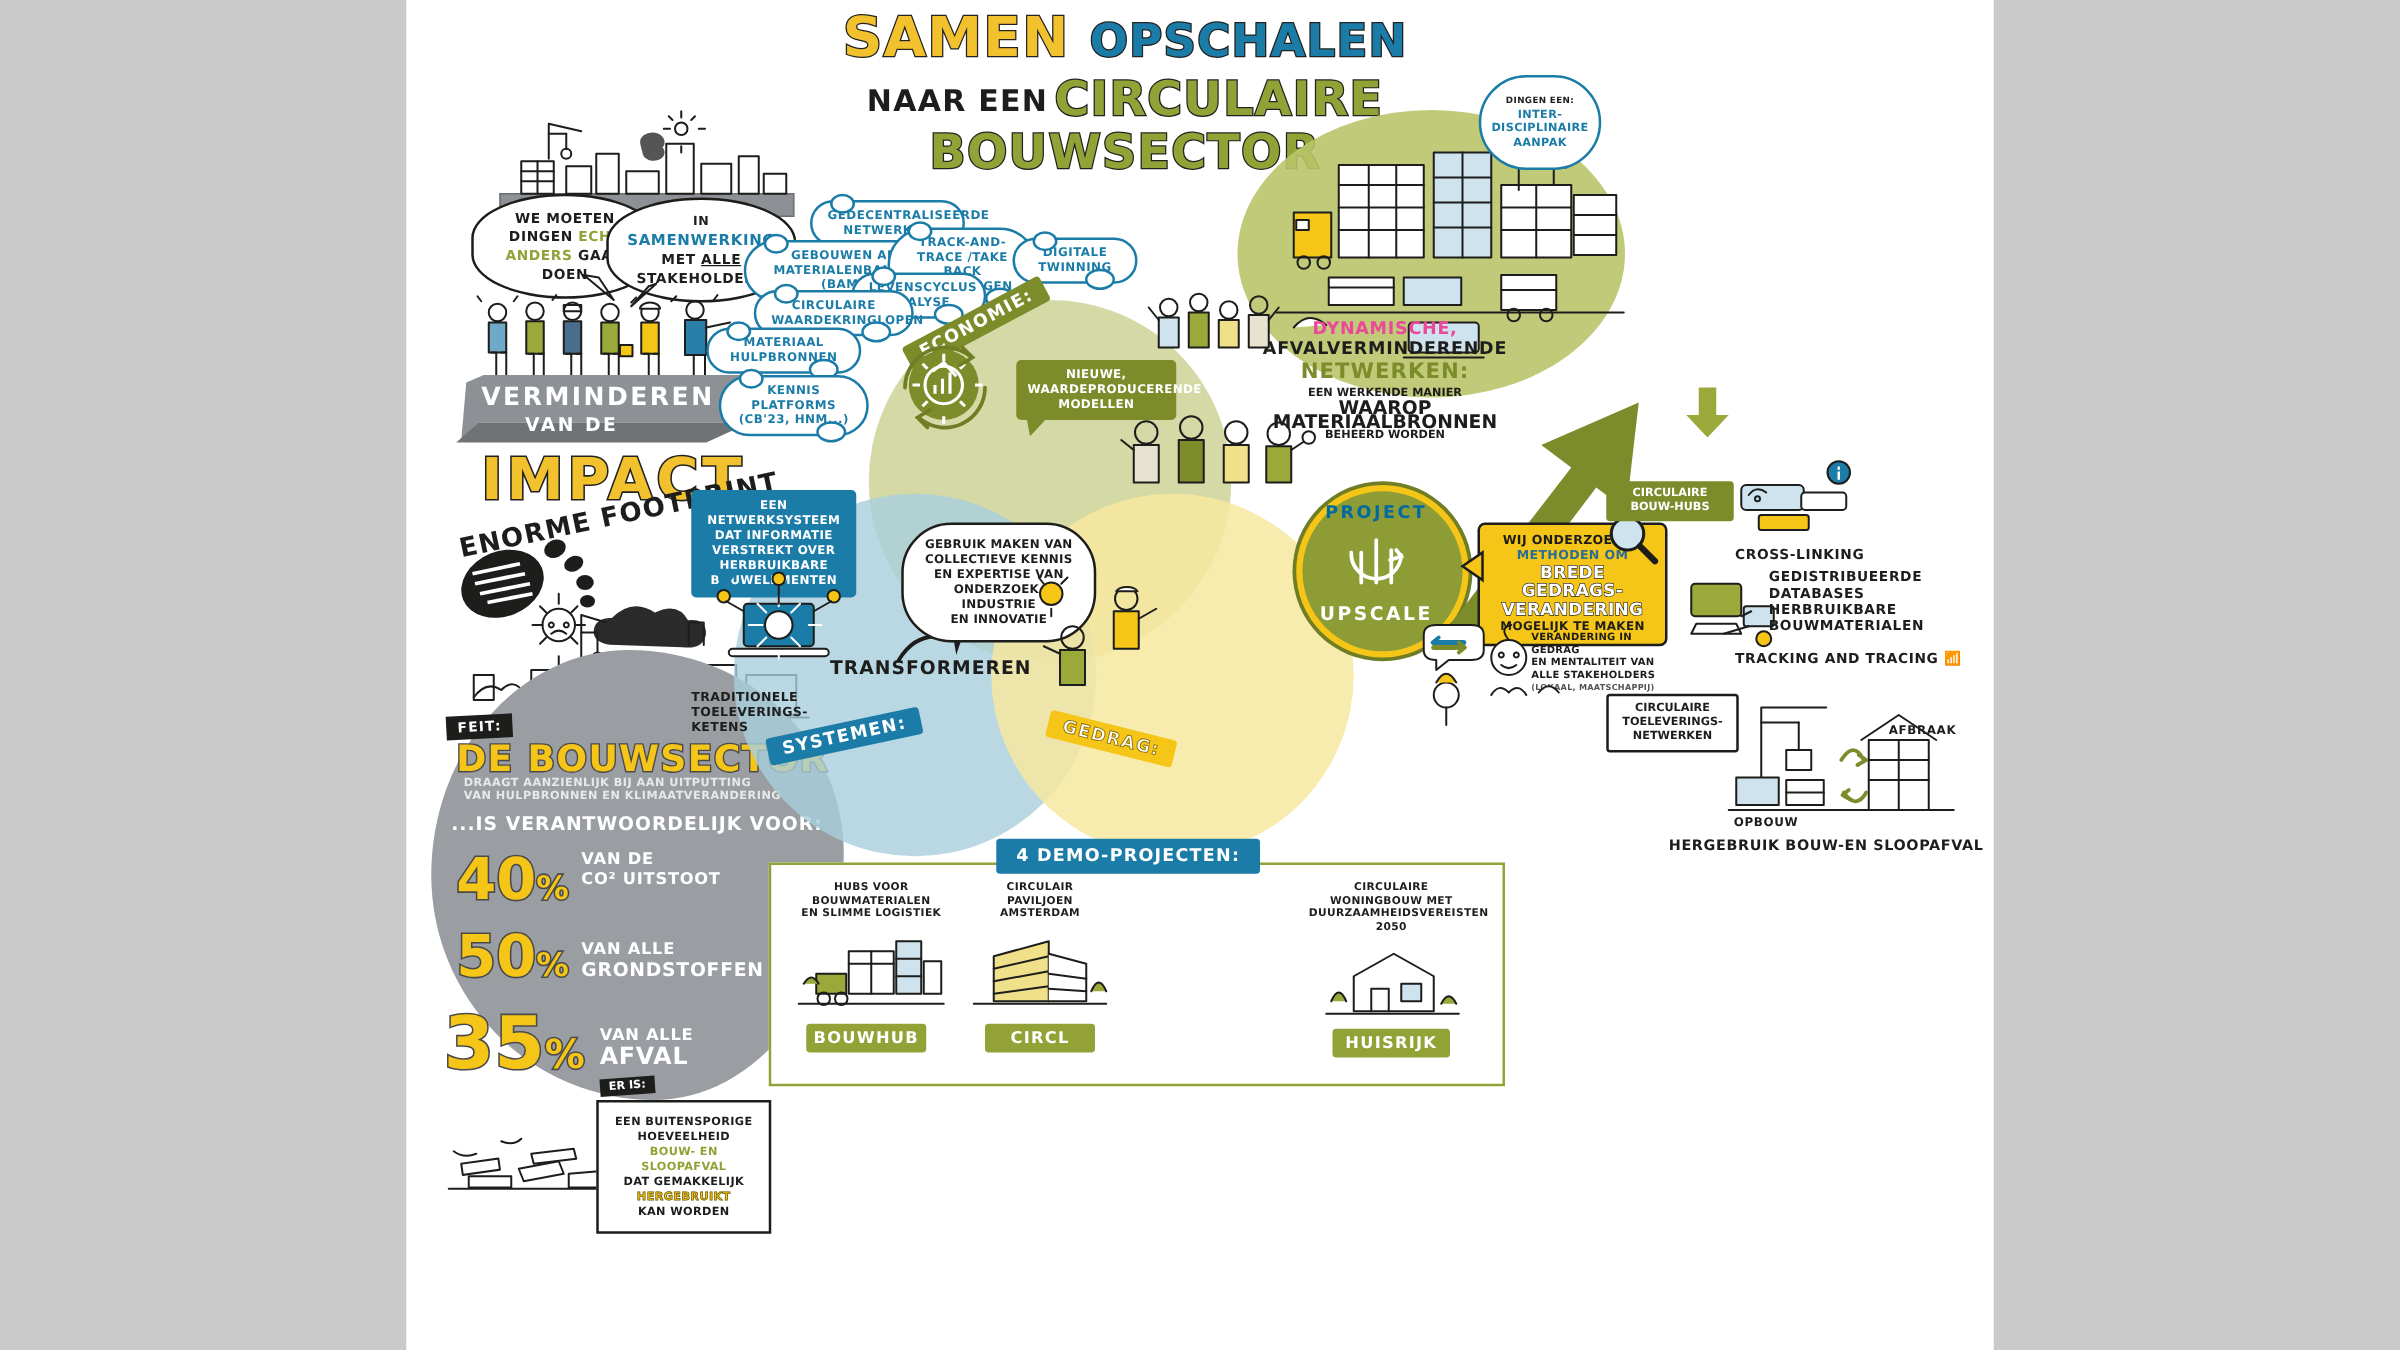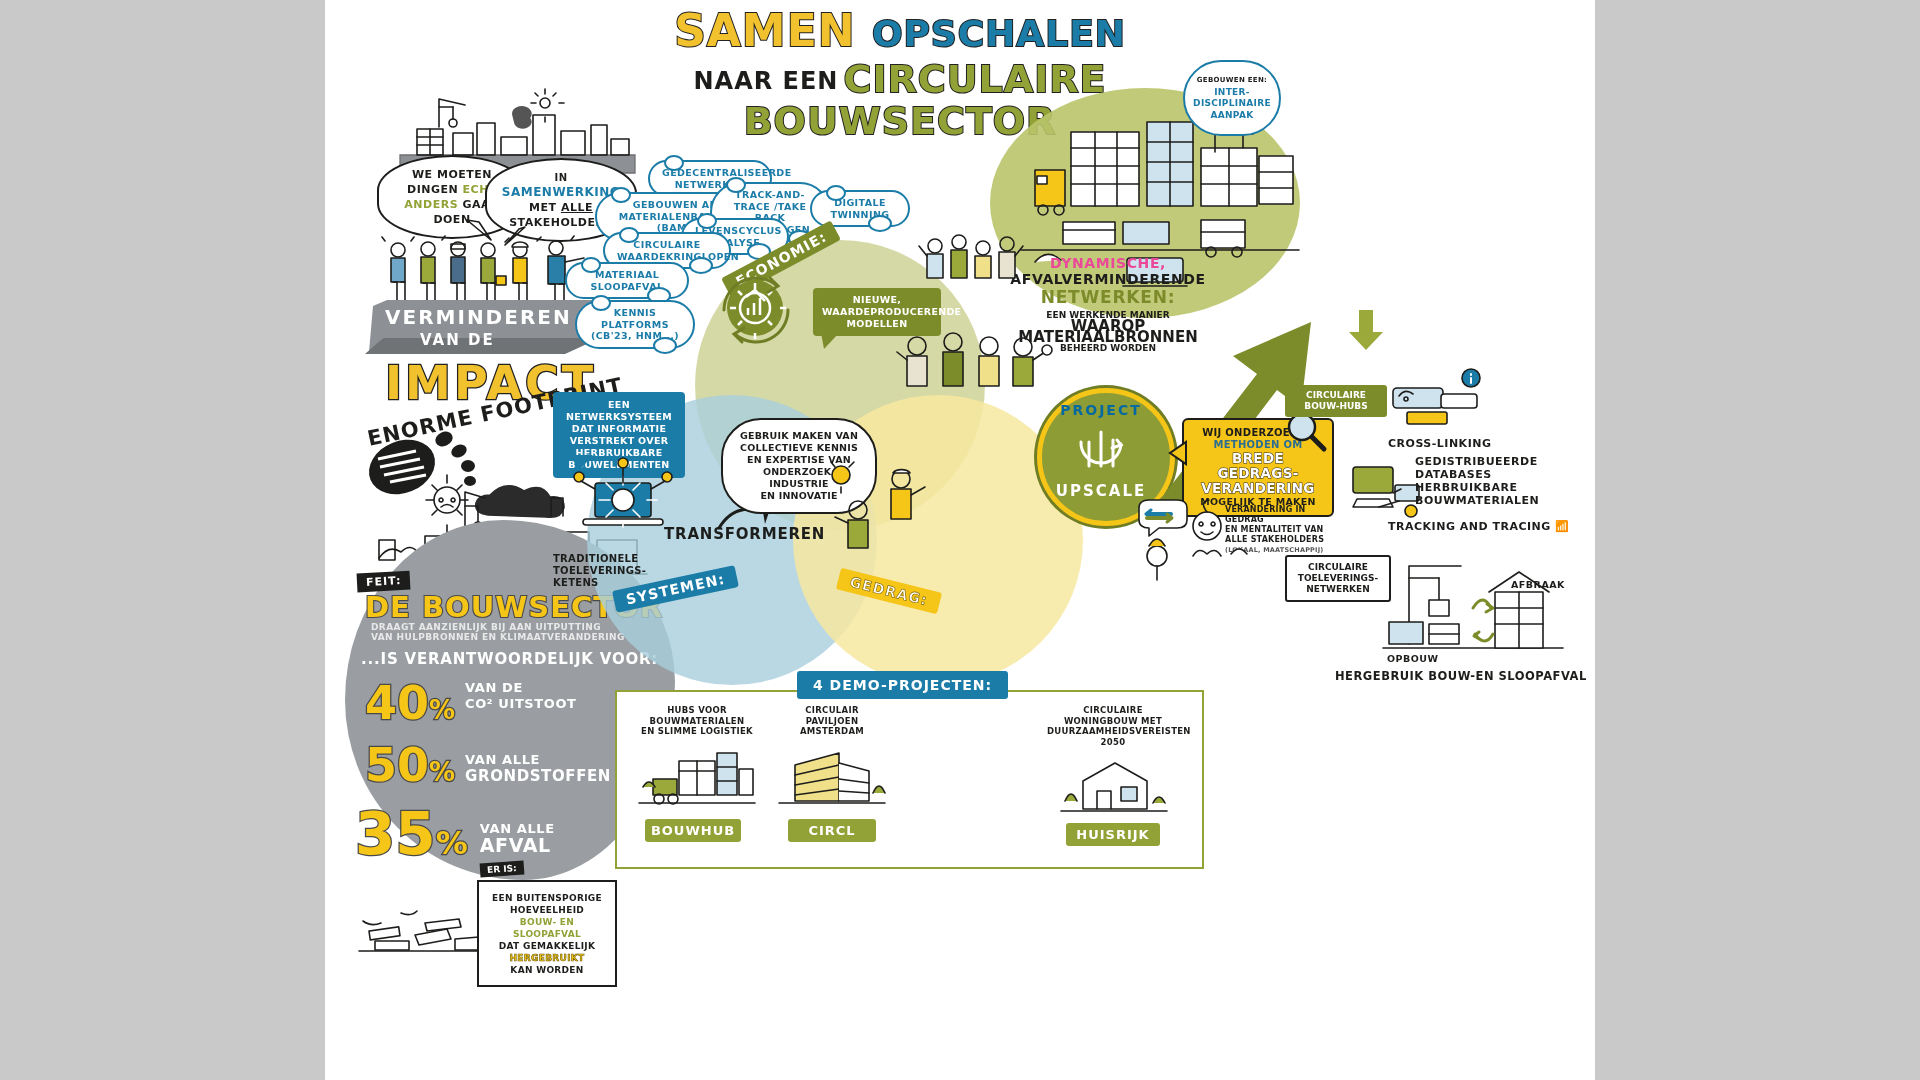--- a/index.html
+++ b/index.html
@@ -284,21 +284,21 @@
     <span>GEBOUWEN ALS MATERIALENBANKEN (BAMB)</span></div>
   <div class="abs cloud" style="left:385px;top:182px;width:92px;">
     <span>TRACK-AND-TRACE /TAKE BACK OPLOSSINGEN</span></div>
   <div class="abs cloud" style="left:485px;top:190px;width:72px;">
     <span>DIGITALE TWINNING</span></div>
   <div class="abs cloud" style="left:356px;top:218px;width:80px;">
     <span>LEVENSCYCLUS ANALYSE</span></div>
   <div class="abs cloud" style="left:278px;top:232px;width:100px;">
     <span>CIRCULAIRE WAARDEKRINGLOPEN</span></div>
   <div class="abs cloud" style="left:240px;top:262px;width:96px;">
-    <span>MATERIAAL SLOOPAFVAL</span></div>
+    <span>MATERIAAL HULPBRONNEN</span></div>
   <div class="abs cloud" style="left:250px;top:300px;width:92px;">
     <span>KENNIS PLATFORMS (CB'23, HNM...)</span></div>
 
   <div class="abs vcircle" style="left:370px;top:240px;width:290px;height:290px;background:#cfd49a;opacity:.88;"></div>
   <div class="abs vcircle" style="left:262px;top:395px;width:290px;height:290px;background:#a7cedd;opacity:.8;"></div>
   <div class="abs vcircle" style="left:468px;top:395px;width:290px;height:290px;background:#f7e7a0;opacity:.85;"></div>
 
   <div class="abs ribbon" style="left:394px;top:248px;background:#7d8c2a;transform:rotate(-28deg);">ECONOMIE:</div>
   <div class="abs ribbon" style="left:288px;top:578px;background:#1b7ca8;transform:rotate(-12deg);">SYSTEMEN:</div>
   <div class="abs ribbon" style="left:512px;top:580px;background:#f5c518;color:#fff;-webkit-text-stroke:.7px #8a6c00;transform:rotate(14deg);">GEDRAG:</div>
@@ -486,21 +486,21 @@
           <circle cx="222" cy="152" r="5"></circle>
       <rect x="112" y="158" width="56" height="24" rx="3" fill="#cfe3ee"></rect>
           <path d="M108 186h64"></path>
       <path d="M20 162 q12 -14 26 -2" fill="#fff"></path>
     </g>
   </svg>
 
   <div class="abs" style="left:858px;top:60px;width:94px;height:72px;border:2px solid #1b7ca8;border-radius:44px;background:#fff;
               display:flex;flex-direction:column;justify-content:center;align-items:center;text-align:center;
               font-size:9px;line-height:11.5px;font-weight:bold;color:#1b7ca8;letter-spacing:.3px;">
-    <div style="font-size:7px;color:#1d1d1b;">GEBOUWEN EEN:</div>
+    <div style="font-size:7px;color:#1d1d1b;">DINGEN EEN:</div>
     <div>INTER-</div>
     <div>DISCIPLINAIRE</div>
     <div>AANPAK</div>
   </div>
 
   <div class="abs" style="left:668px;top:255px;width:230px;text-align:center;">
     <div style="font-size:14px;font-weight:bold;color:#ec4899;letter-spacing:.6px;">DYNAMISCHE,</div>
     <div style="font-size:14px;font-weight:bold;color:#1d1d1b;letter-spacing:.6px;">AFVALVERMINDERENDE</div>
     <div style="font-size:17px;font-weight:bold;color:#7d8c2a;letter-spacing:.8px;">NETWERKEN:</div>
     <div style="font-size:9px;font-weight:bold;color:#1d1d1b;line-height:11px;margin-top:3px;">EEN WERKENDE MANIER</div>

